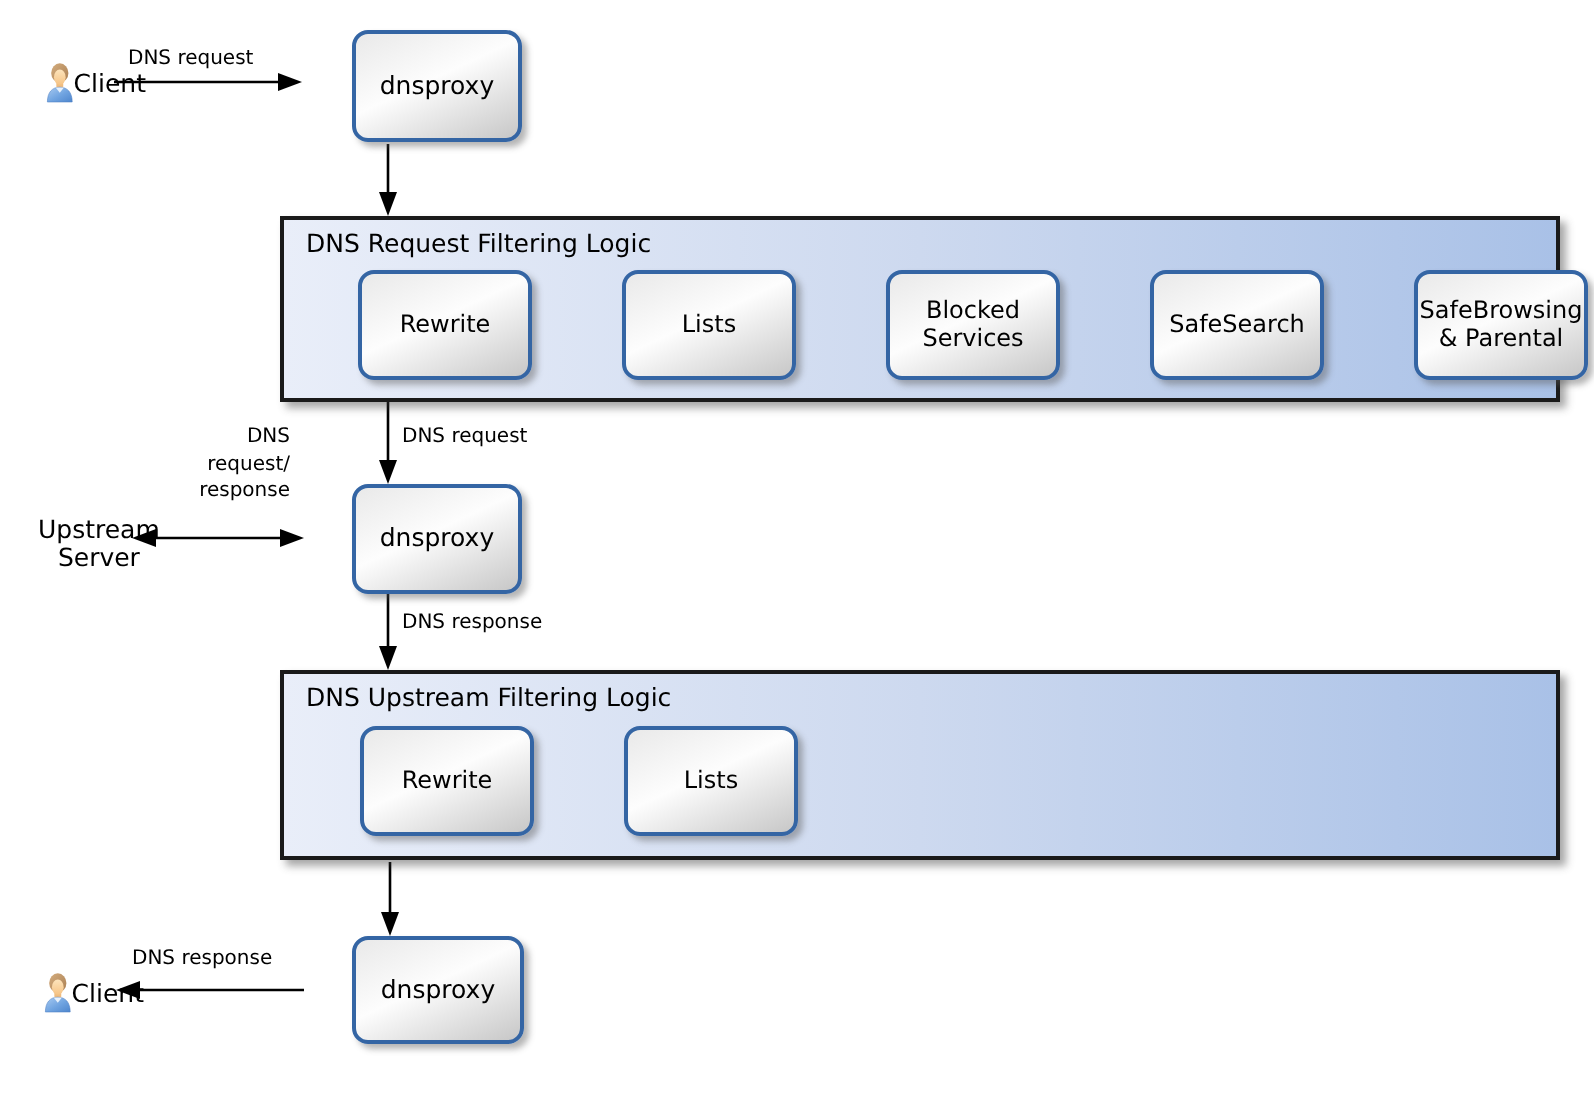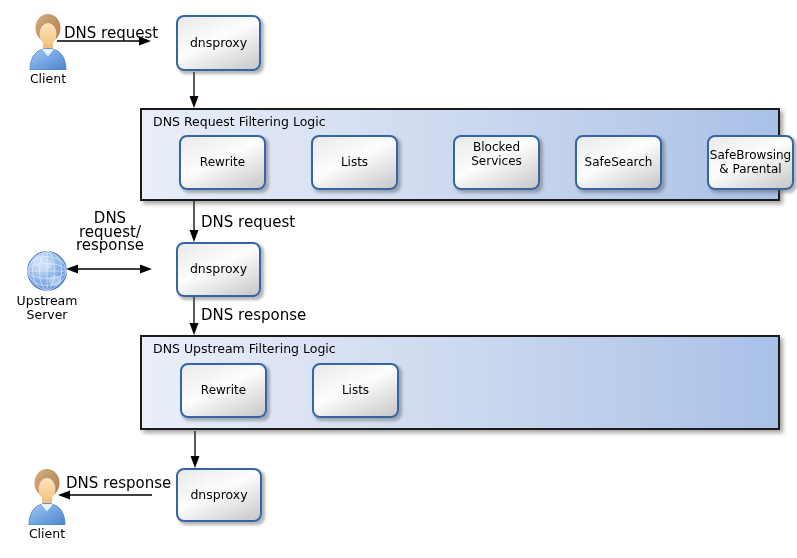--- a/index.html
+++ b/index.html
@@ -55,29 +55,29 @@
   .logic-container .proc-box {
     top: 25px;
     width: 87px;
     height: 55px;
     font-size: 12px;
     padding: 19px;
   }
 
   .edge-label {
     position: absolute;
-    font-size: 15px;
+    font-size: 10px;
     white-space: nowrap;
   }
   .preline { white-space: pre-line; }
 
   .actor {
     position: absolute;
     display: flex;
-    flex-direction: column;
+    flex-direction: row;
     align-items: center;
   }
   .actor-label {
     font-size: 12.5px;
     text-align: center;
     margin-top: 2px;
     line-height: 1.1;
   }
 </style>
 </head>
@@ -223,21 +223,21 @@
   </div>
 
   <div class="logic-container" style="top:108px; height:93px;">
     <div class="logic-title">DNS Request Filtering Logic</div>
     <div class="proc-box" style="left:13px;">
       <span>Rewrite</span>
     </div>
     <div class="proc-box" style="left:145px;">
       <span>Lists</span>
     </div>
-    <div class="proc-box" style="left:287px;align-items:flex-end;">
+    <div class="proc-box" style="left:277px;">
       <span>Blocked Services</span>
     </div>
     <div class="proc-box" style="left:541px;">
       <span>SafeBrowsing &amp; Parental</span>
     </div>
     <div class="proc-box" style="left:409px;">
       <span>SafeSearch</span>
     </div>
   </div>
 
@@ -248,21 +248,21 @@
     </div>
     <div class="proc-box" style="left:146px; top:26px;">
       <span>Lists</span>
     </div>
   </div>
 
   <div class="edge-label" style="left:64px; top:24px;">DNS request</div>
 
   <div class="edge-label" style="left:201px; top:213px;">DNS request</div>
 
-  <div class="edge-label preline" style="left:75px; top:212px; width:70px; text-align:center; line-height:13.5px;">DNS
+  <div class="edge-label preline" style="left:75px; top:212px; width:70px; text-align:right; line-height:13.5px;">DNS
 request/
 response</div>
 
   <div class="edge-label" style="left:201px; top:306px;">DNS response</div>
 
   <div class="edge-label" style="left:66px; top:474px;">DNS response</div>
 
 </div>
 
 </body></html>

